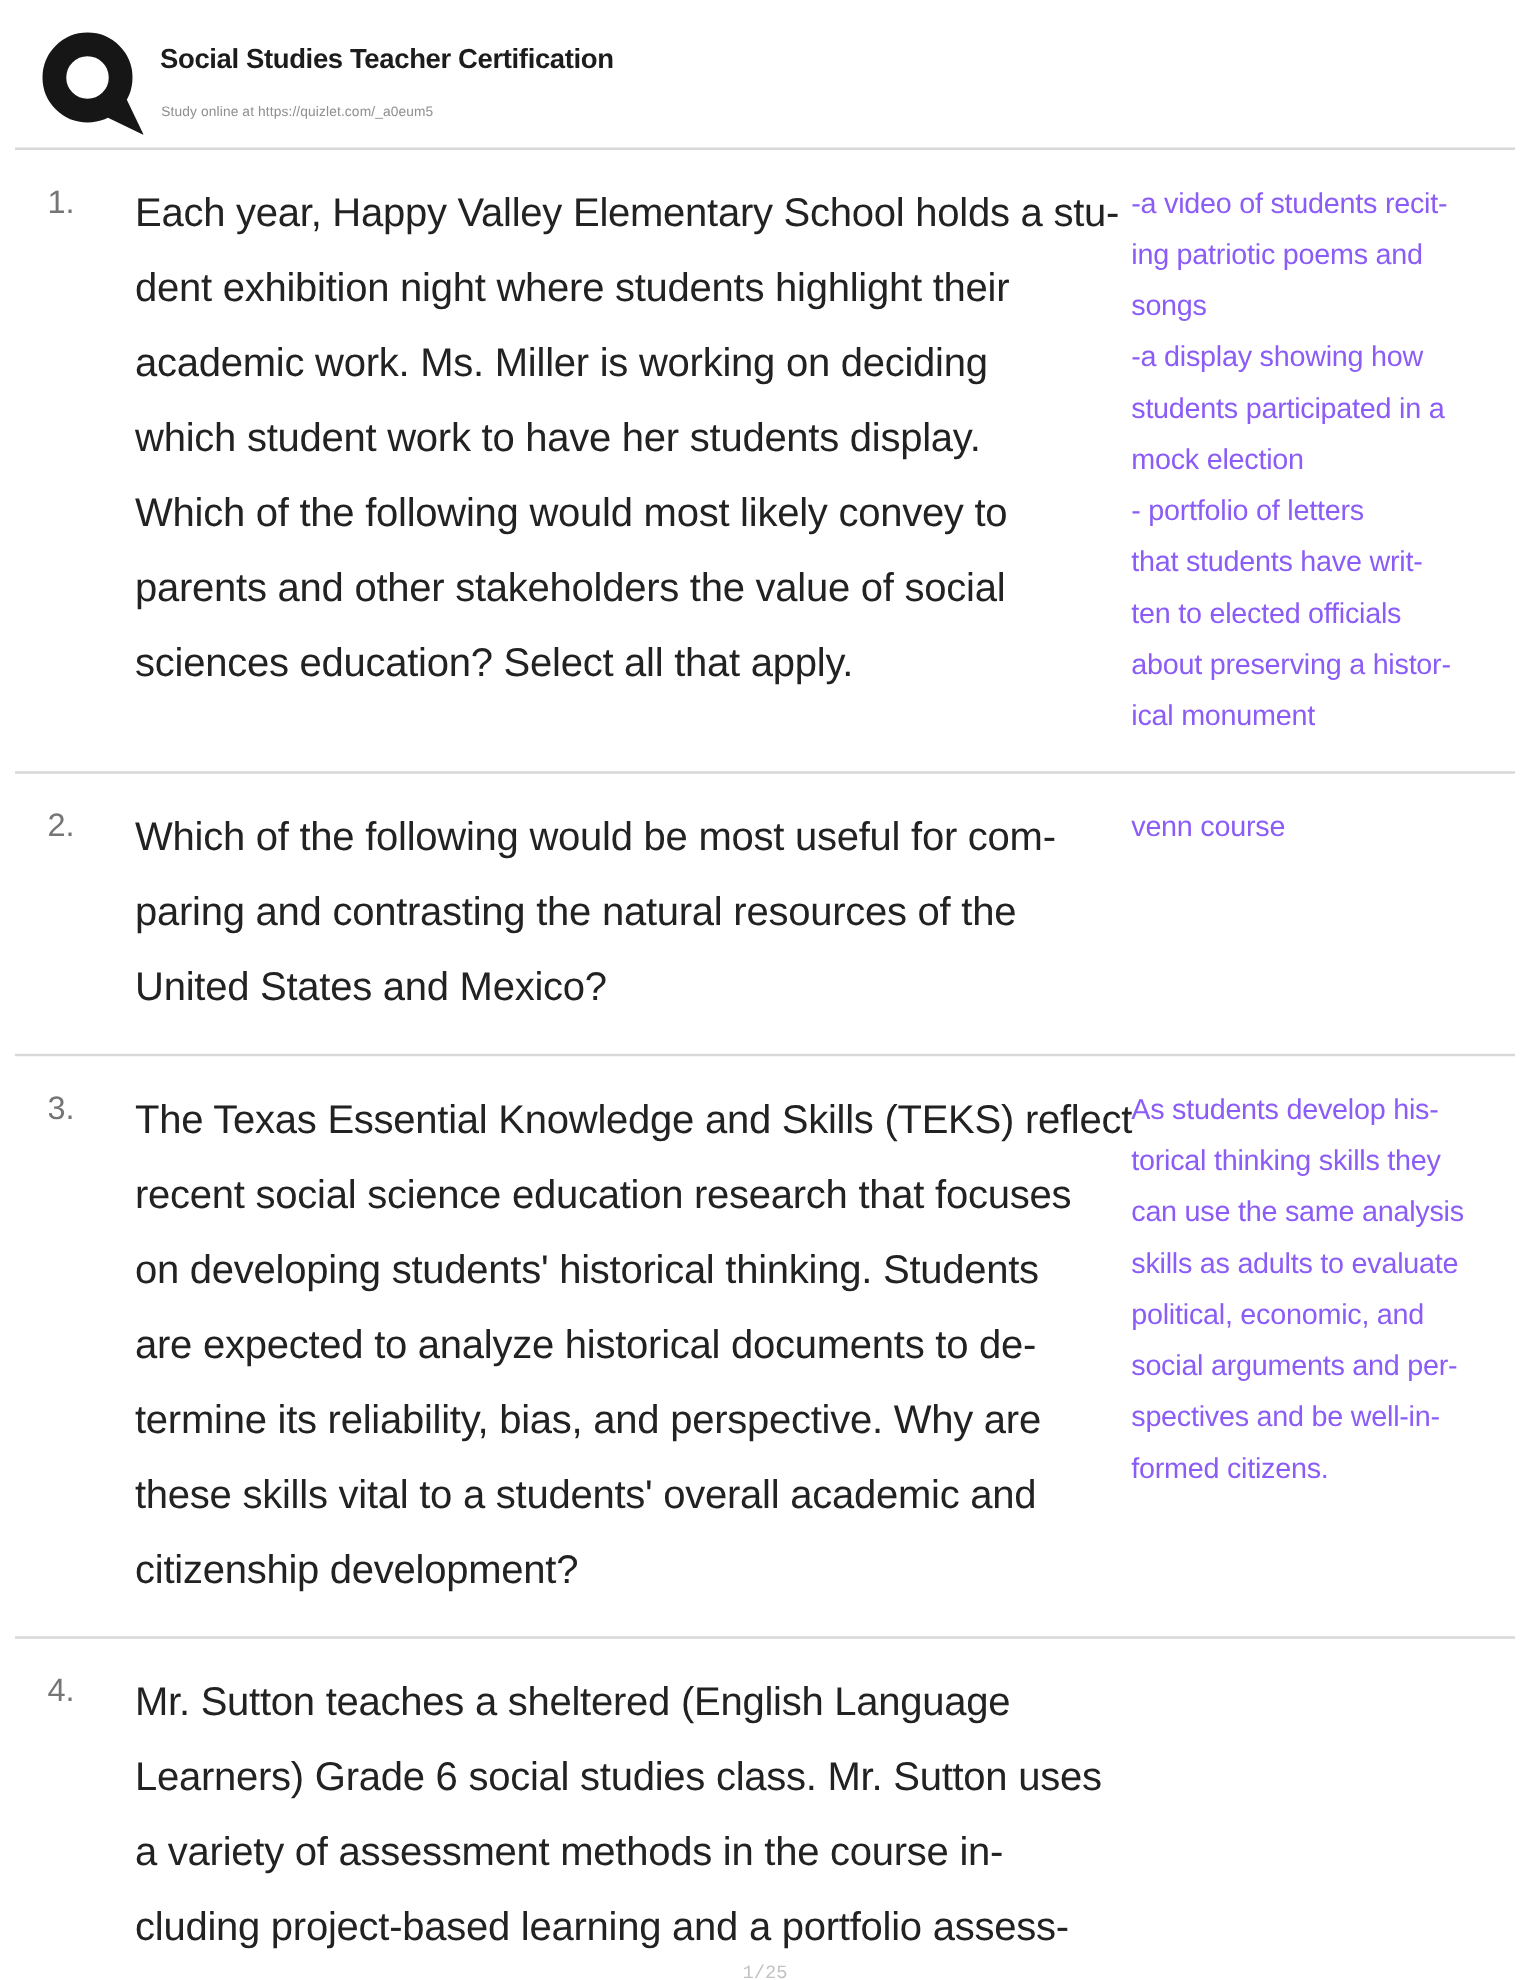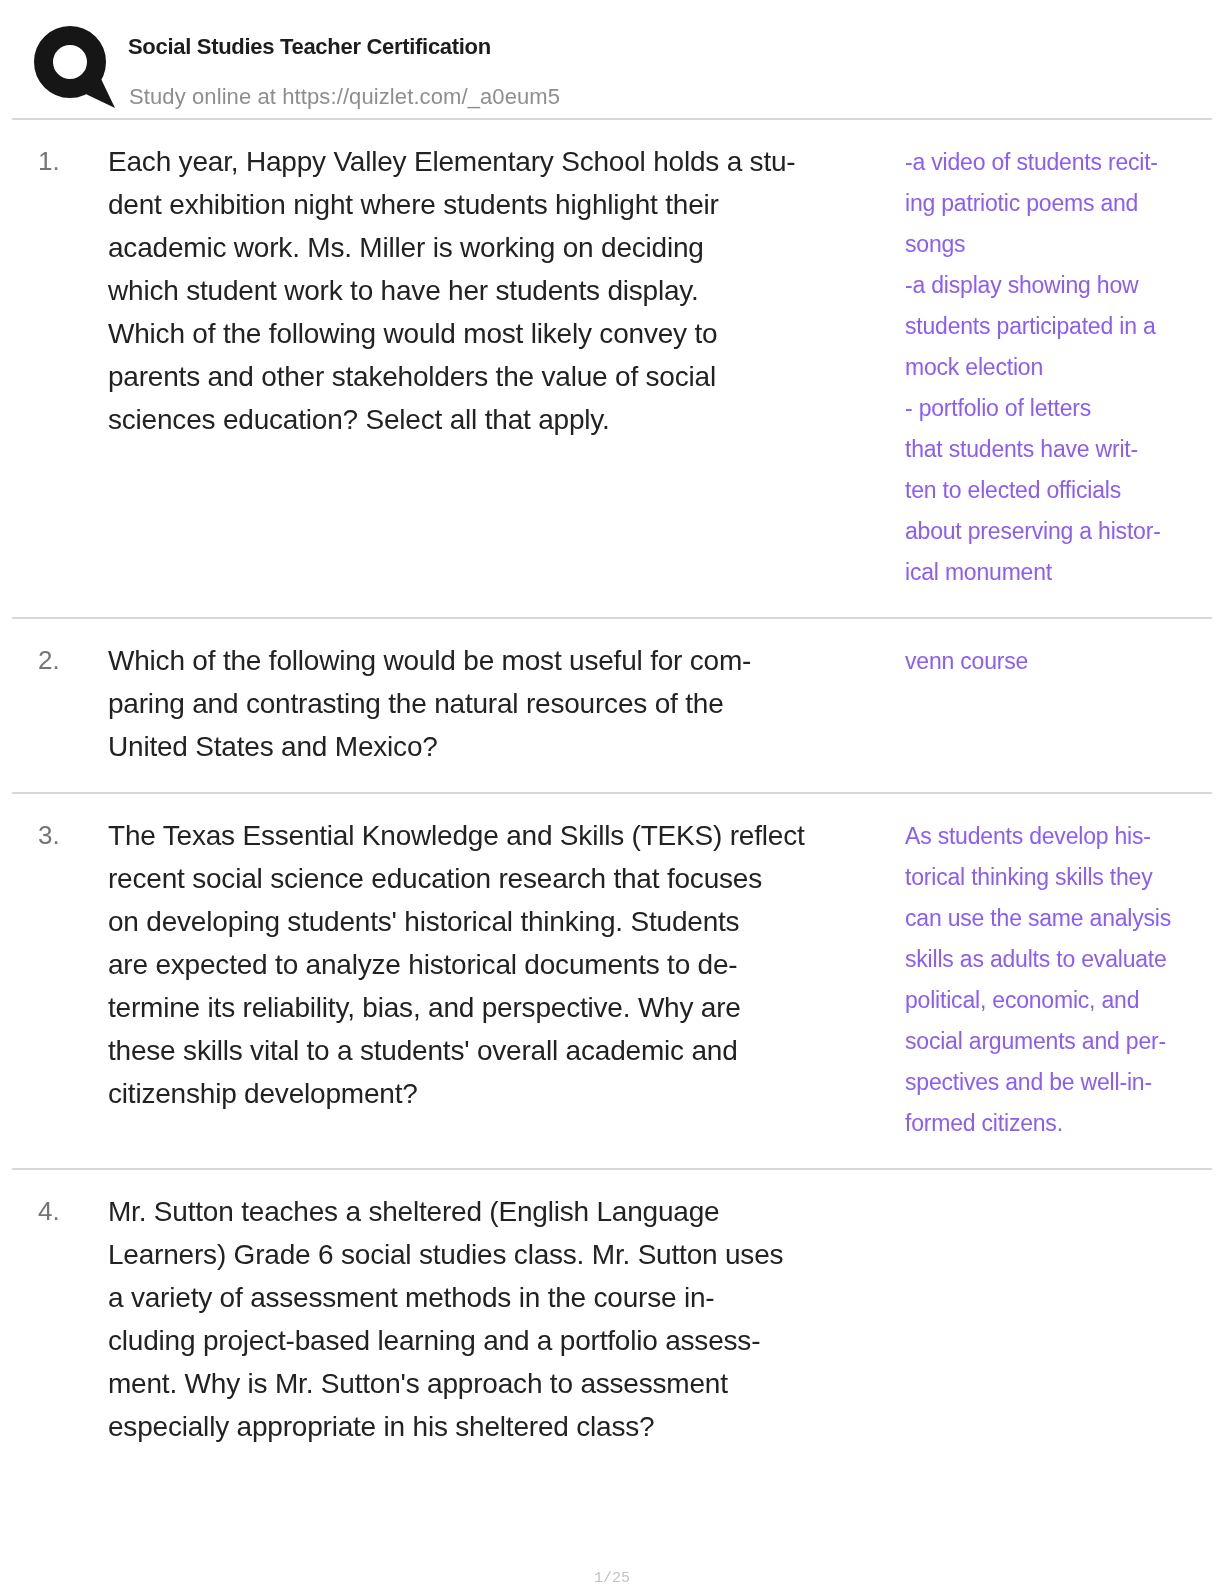--- a/index.html
+++ b/index.html
@@ -32,21 +32,21 @@
     background: #161616;
     clip-path: polygon(0 52%, 100% 100%, 52% 0);
   }
   .title {
     position: absolute; left: 128px; top: 34px;
     font-size: 22px; font-weight: 700; color: #1c1c1c;
     letter-spacing: -0.3px;
   }
   .subtitle {
     position: absolute; left: 129px; top: 84px;
-    font-size: 22px; font-weight: 400; color: #8e8e8e;
+    font-size: 11px; font-weight: 400; color: #8e8e8e;
     letter-spacing: 0.1px;
     text-decoration: none;
   }
 
   .divider {
     height: 2px; background: #d8d8d8;
     margin: 0 12px;
   }
 
   
@@ -55,21 +55,21 @@
     align-items: flex-start;
     padding: 20px 0 24px 38px;
   }
   .num {
     flex: none; width: 70px;
     font-size: 26px; line-height: 43px;
     color: #757575;
   }
   .q {
     flex: none; width: 797px;
-    font-size: 28px; line-height: 43px;
+    font-size: 32px; line-height: 60px;
     color: #222222;
     letter-spacing: -0.2px;
     white-space: pre;
   }
   .a {
     flex: 1 1 auto;
     font-size: 23px; line-height: 41px;
     color: #8b5cf6;
     letter-spacing: -0.2px;
     white-space: pre;

